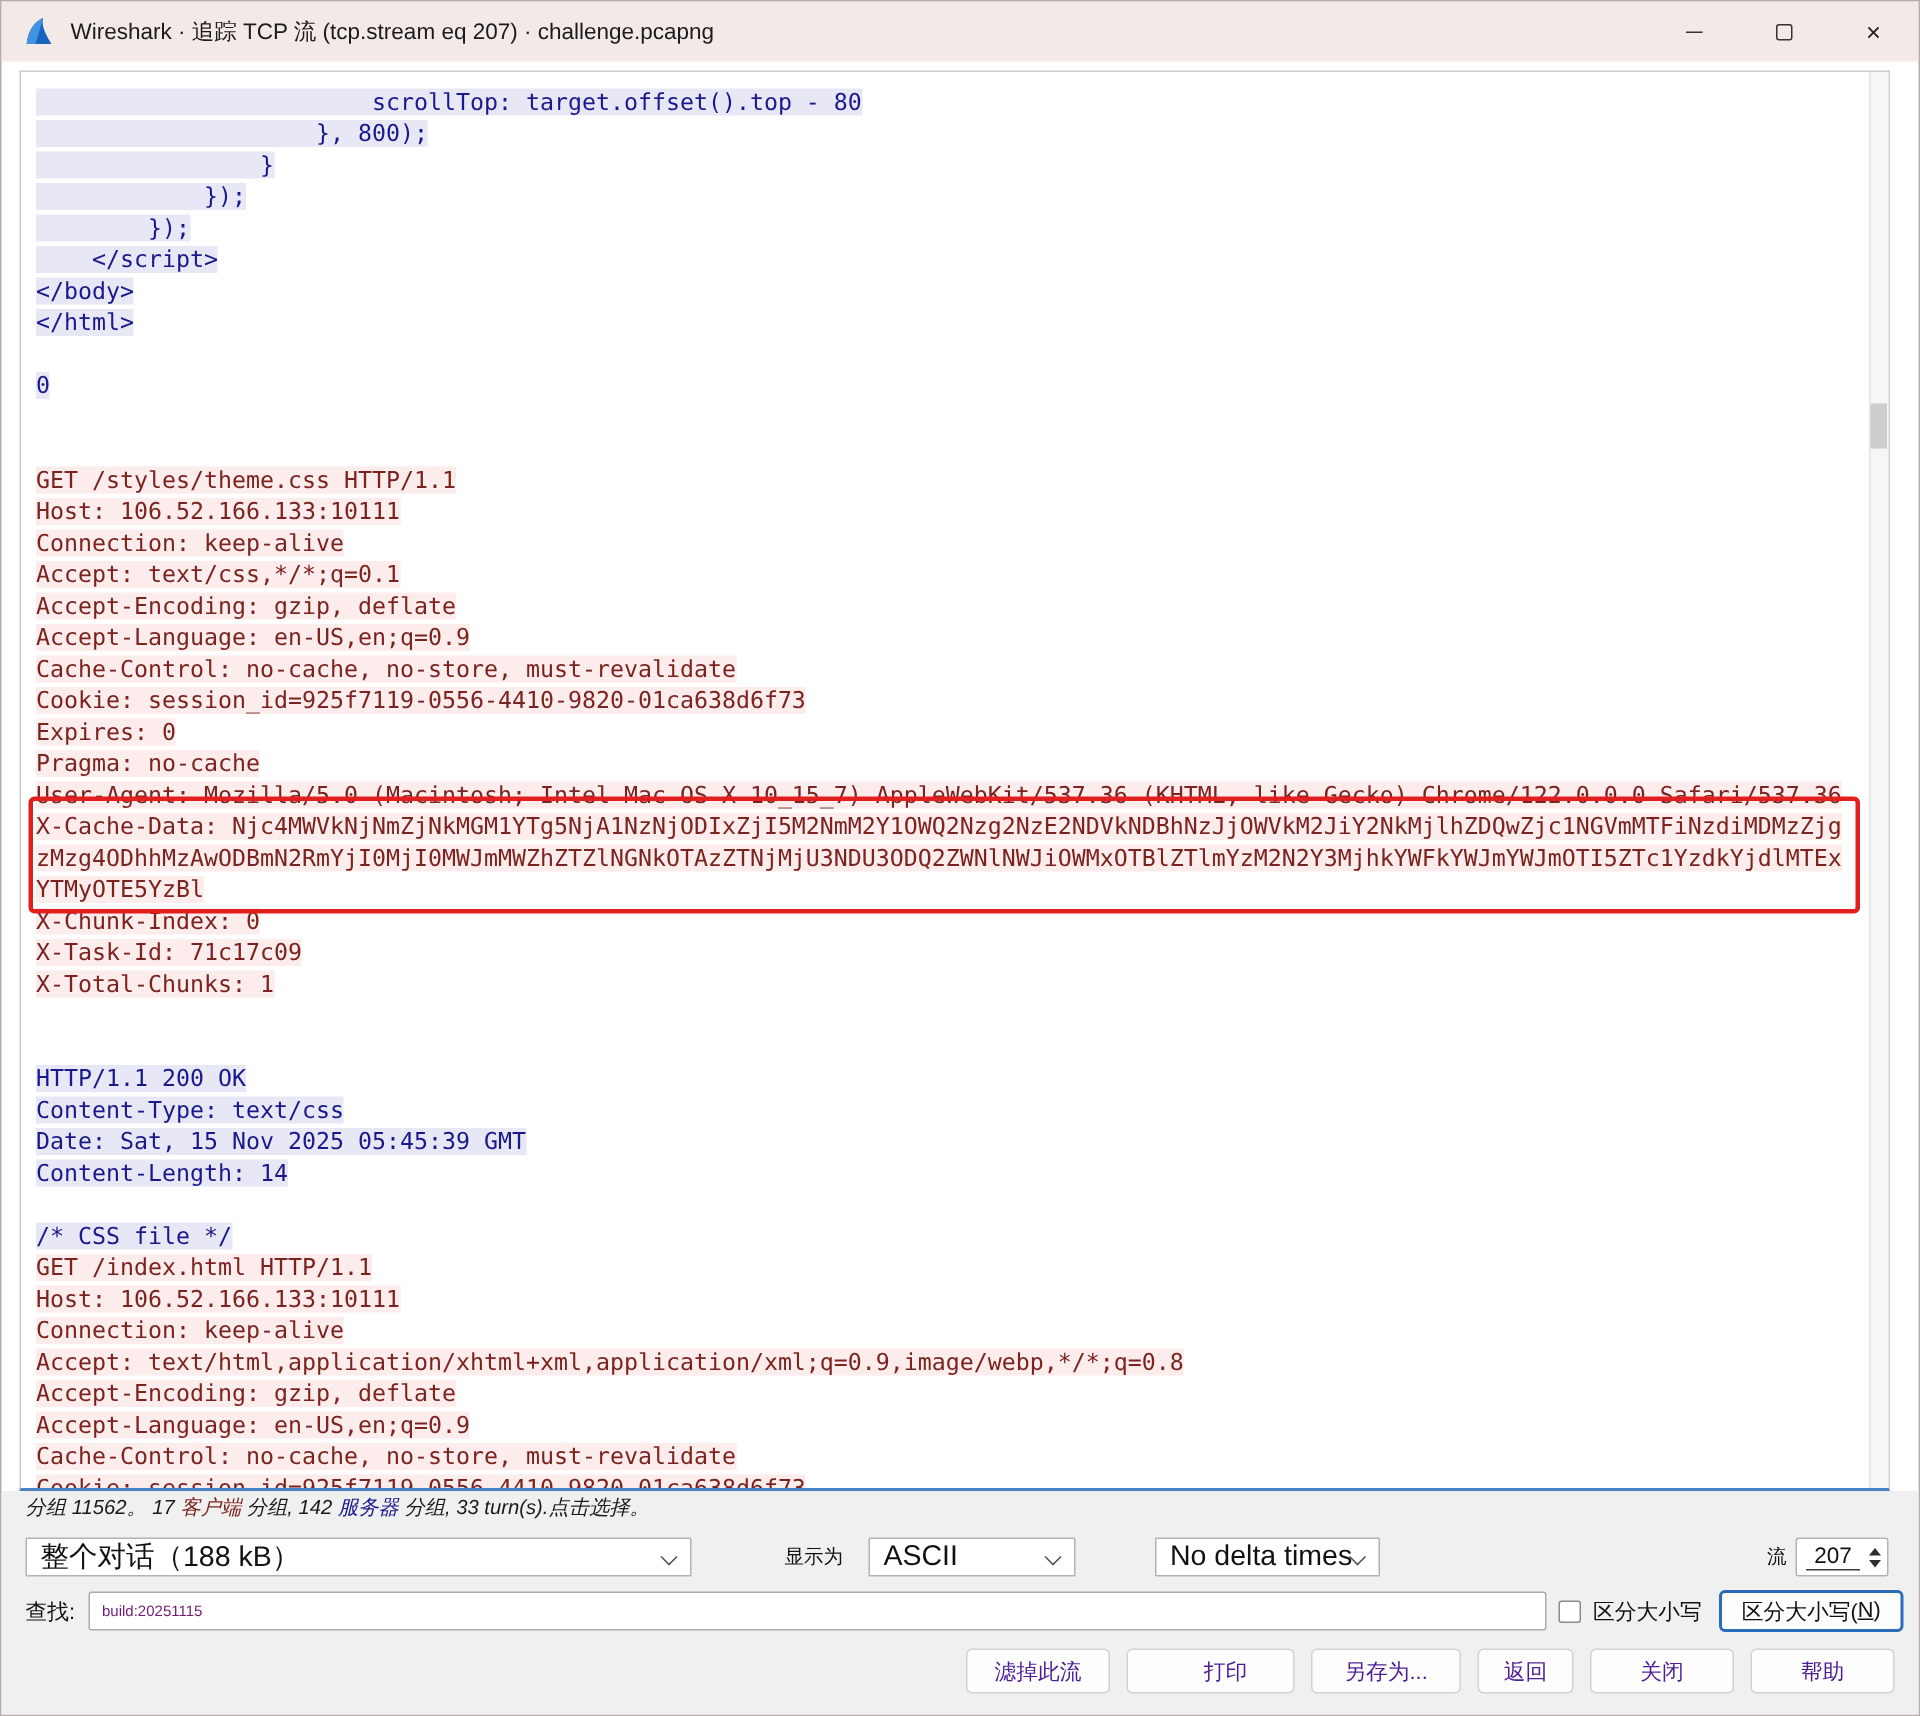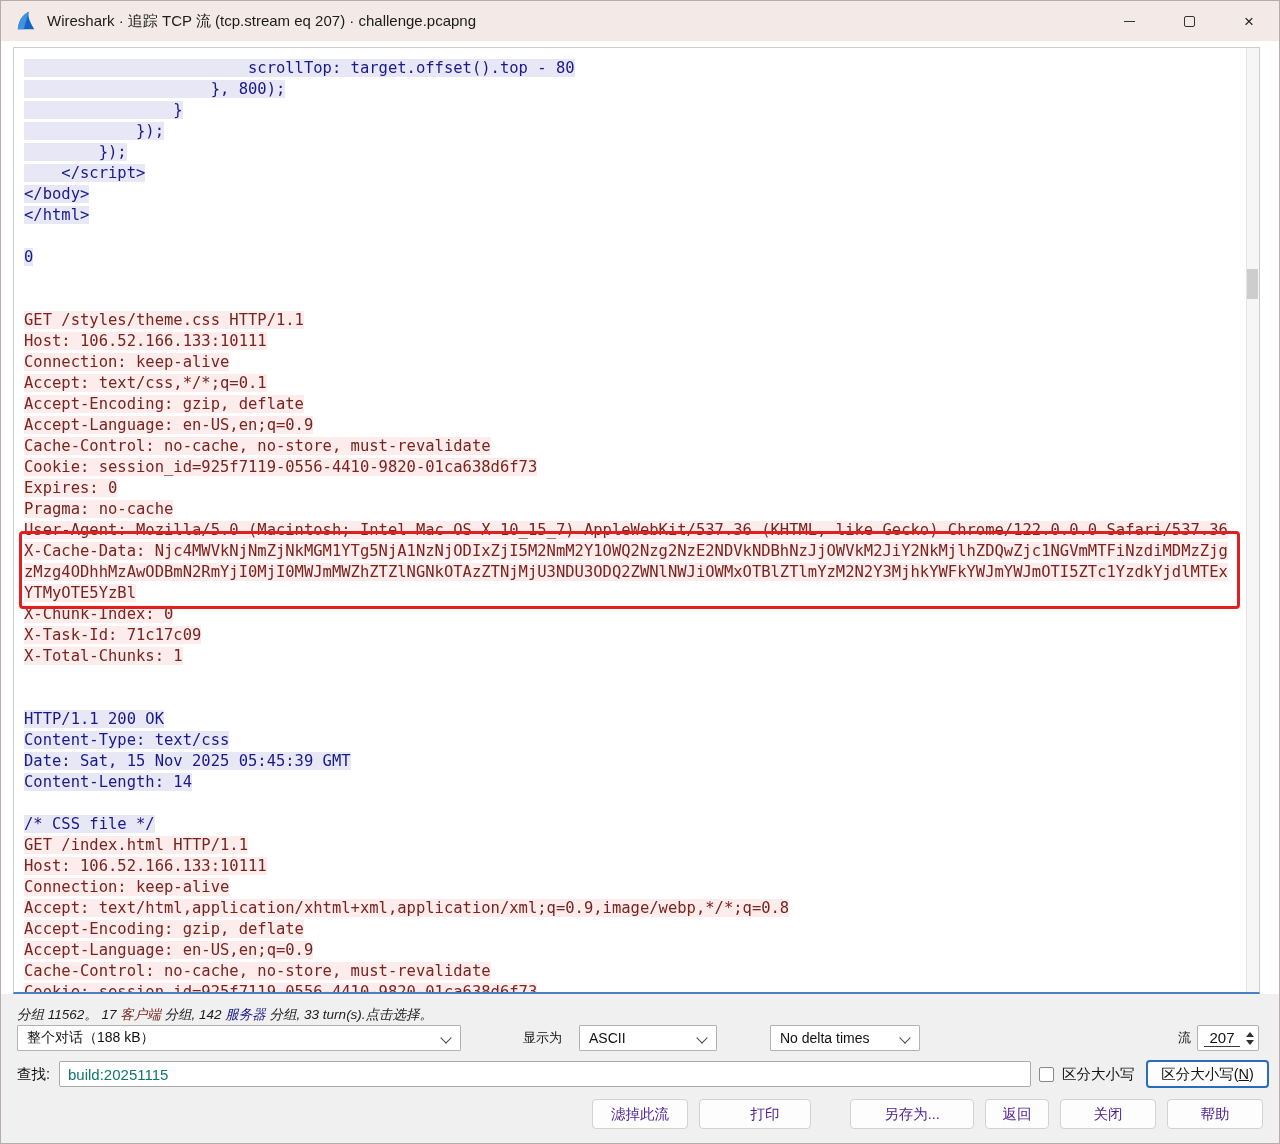--- a/index.html
+++ b/index.html
@@ -45,30 +45,30 @@
   }
   .sb-track {
     position:absolute; right:0; top:0; width:13px; height:100%;
     background:#f6f6f6; border-left:1px solid #e4e4e4;
   }
   .sb-thumb { position:absolute; right:1px; top:221px; width:11px; height:30px; background:#cdcdcd; }
 
   
   .bottom { position:absolute; left:0; top:993px; width:1280px; height:151px; background:#f0f0f0; }
   .status-line {
-    position:absolute; left:16px; top:12px; font-size:13.5px; font-style:italic; color:#1a1a1a; white-space:nowrap;
+    position:absolute; left:16px; top:2px; font-size:13.5px; font-style:italic; color:#1a1a1a; white-space:nowrap;
   }
   .status-line .role-client { color:var(--client-fg); }
   .status-line .role-server { color:var(--server-fg); }
 
   .combo {
     position:absolute; top:31px; height:26px; background:#fff;
     border:1px solid #b3b3b3; border-radius:1px;
     display:flex; align-items:center; padding:0 42px 0 9px;
-    font-size:14px; color:#111; white-space:nowrap;
+    font-size:19px; color:#111; white-space:nowrap;
   }
   .chev {
     position:absolute; right:10px; top:8px; width:8px; height:8px;
     border-right:1.5px solid #4a4a4a; border-bottom:1.5px solid #4a4a4a;
     transform:rotate(45deg);
   }
   .plain-label { position:absolute; top:31px; height:26px; display:flex; align-items:center; font-size:13px; color:#111; white-space:nowrap; }
 
   .spinbox {
     position:absolute; left:1196px; top:31px; width:62px; height:26px; background:#fff;
@@ -76,35 +76,35 @@
   }
   .spin-value { flex:1; text-align:center; font-size:15px; color:#111; border-bottom:1px solid #3c3c3c; margin:0 2px 0 6px; }
   .spin-arrows { width:16px; height:100%; display:flex; flex-direction:column; align-items:center; justify-content:center; gap:3px; }
   .tri-up { width:0; height:0; border-left:4px solid transparent; border-right:4px solid transparent; border-bottom:5px solid #2e2e2e; }
   .tri-down { width:0; height:0; border-left:4px solid transparent; border-right:4px solid transparent; border-top:5px solid #2e2e2e; }
 
   .find-row-label { position:absolute; left:16px; top:67px; height:26px; display:flex; align-items:center; font-size:14.5px; color:#111; }
   .find-input {
     position:absolute; left:58px; top:67px; width:972px; height:26px;
     background:#fff; border:1px solid #ababab; border-radius:2px;
-    font-family:"Liberation Sans", sans-serif; font-size:15px; color:#0f766e; padding:0 8px;
+    font-family:"Liberation Sans", sans-serif; font-size:10px; color:#701a75; padding:0 8px;
   }
   .checkbox { position:absolute; left:1038px; top:73px; width:15px; height:15px; background:#fff; border:1px solid #8a8a8a; border-radius:2px; }
   .checkbox-label { position:absolute; left:1061px; top:67px; height:26px; display:flex; align-items:center; font-size:14.5px; color:#111; white-space:nowrap; }
   .find-next-btn {
     position:absolute; left:1145px; top:66px; width:123px; height:28px;
     background:#fdfdfd; border:2px solid #2b6cb8; border-radius:4px;
     display:flex; align-items:center; justify-content:center; font-size:14.5px; color:#111; white-space:nowrap;
   }
   .btn-row { position:absolute; right:18px; top:105px; display:flex; gap:11px; }
   .dlg-btn {
     height:30px; background:#fdfdfd; border:1px solid #d2d2d2; border-radius:4px;
     display:flex; align-items:center; justify-content:center; font-size:14.5px; color:#4c1d95; white-space:nowrap;
   }
-  .w96 { width:96px; } .w94 { width:112px;padding-left:20px; } .w110 { width:124px;margin-left:28px; } .w84 { width:64px; }
+  .w96 { width:96px; } .w94 { width:112px;padding-left:20px; } .w110 { width:100px; } .w84 { width:64px; }
 </style>
 </head>
 <body>
 
 <div class="titlebar">
   <svg class="app-icon" viewBox="0 0 24 24">
     <path d="M3 21 C4 13 7 6 15 2 C14 7 15 11 21 21 Z" fill="#1565c0"></path>
     <path d="M3 21 C4 13 7 6 15 2 L9.5 21 Z" fill="#3f93e0"></path>
   </svg>
   <span class="title-text">Wireshark · 追踪 TCP 流 (tcp.stream eq 207) · challenge.pcapng</span>

